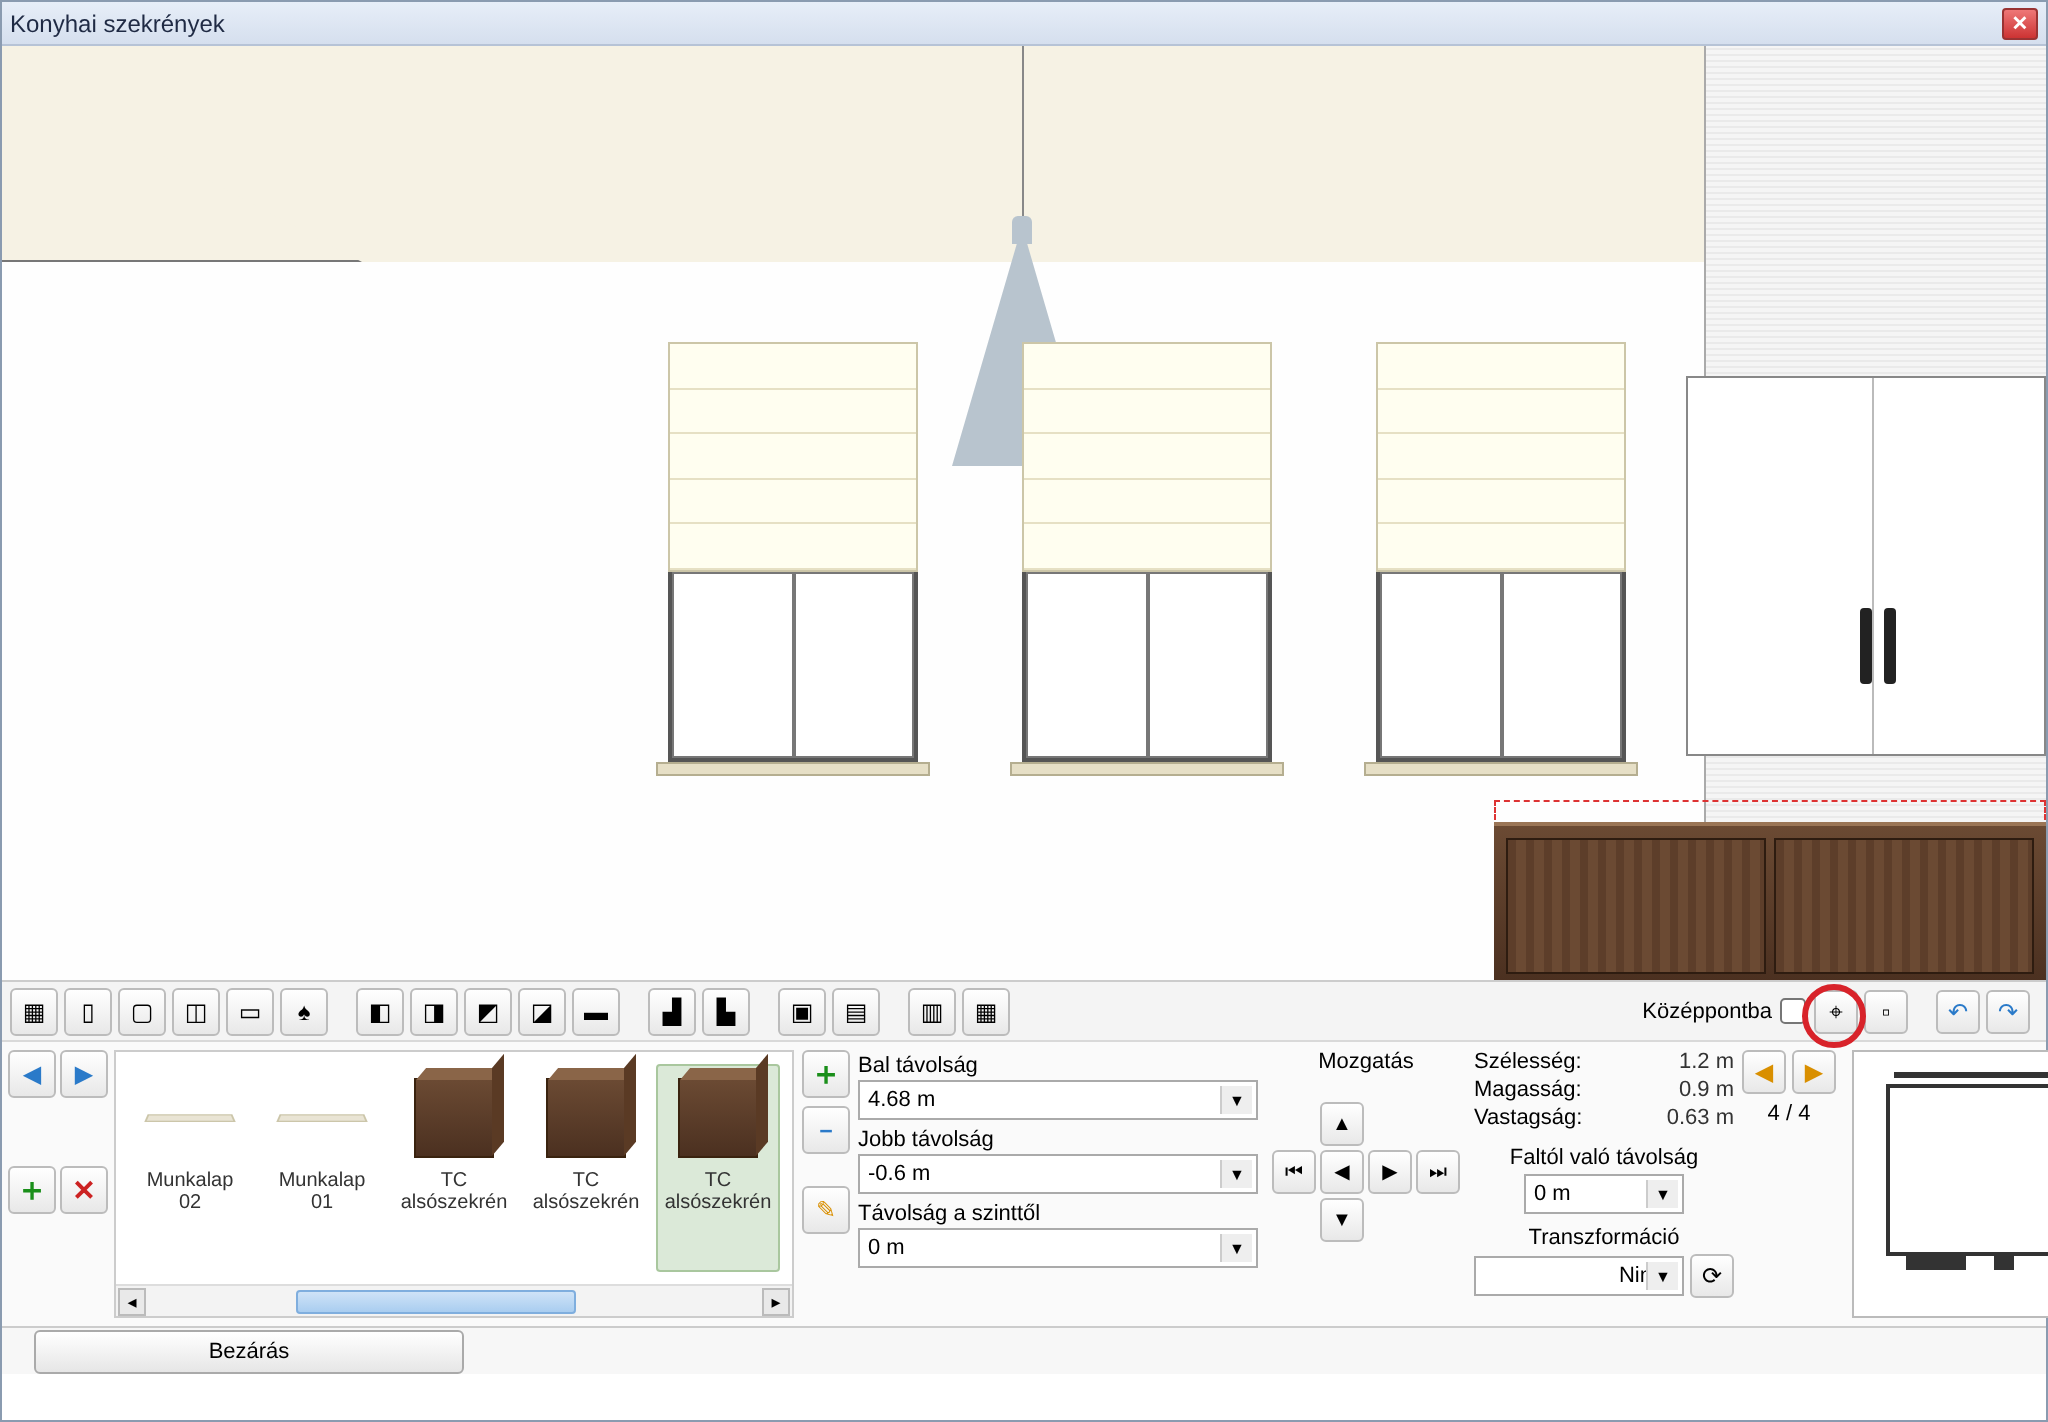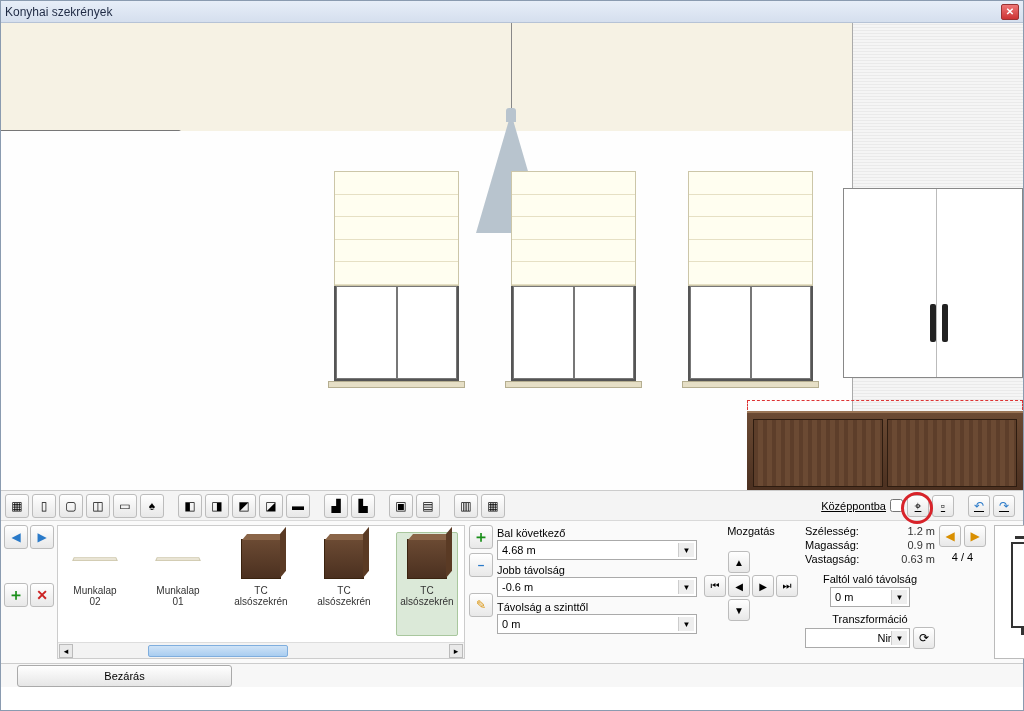--- a/index.html
+++ b/index.html
@@ -41,32 +41,32 @@
 .dash-box{position:absolute;right:0;top:377px;width:276px;height:10px;border:1.5px dashed #d33;border-bottom:none;}
 .lower-cab{position:absolute;right:0;top:388px;width:276px;height:80px;background:linear-gradient(#6b4a33,#4b3020);border-top:2px solid #9a7556;}
 .lower-cab .door{position:absolute;top:6px;bottom:4px;width:130px;border:1px solid #2e1c10;background:repeating-linear-gradient(90deg,#5d3e2a,#5d3e2a 4px,#6b4a33 4px,#6b4a33 9px);}
 .lower-cab .d1{left:6px;} .lower-cab .d2{left:140px;}
 
 .panel{height:196px;background:#fafafa;display:flex;flex-direction:column;}
 .iconbar{height:30px;border-bottom:1px solid #d9d9d9;display:flex;align-items:center;padding:2px 4px;gap:3px;position:relative; background:#f4f4f4;}
 .ibtn{width:24px;height:24px;background:linear-gradient(#fff,#e8e8e8);border:1px solid #bcbcbc;border-radius:3px;display:flex;align-items:center;justify-content:center;font-size:12px;cursor:pointer;}
 .ibtn.small{width:22px;height:22px;}
 .gap{width:8px;}
-.chk-label{margin-left:auto;display:flex;align-items:center;gap:4px;padding-right:4px;text-decoration:underline;}
+.chk-label{margin-left:auto;display:flex;align-items:center;gap:4px;padding-right:4px;}
 .circle-highlight{position:absolute;width:32px;height:32px;border:3px solid #d8232a;border-radius:50%;pointer-events:none;top:-3px;}
 
 .midrow{flex:1;display:flex;gap:4px;padding:4px;}
 .navcol{width:48px;display:flex;flex-direction:column;gap:6px;align-items:center;}
 .navpair{display:flex;gap:2px;}
 .add-del{display:flex;gap:2px;margin-top:28px;}
 .green{color:#1a8f1a;font-weight:bold;font-size:16px;}
 .red{color:#c22;font-weight:bold;font-size:14px;}
 
 .thumbs{flex:0 0 340px;border:1px solid #ccc;background:#fff;display:flex;flex-direction:column;}
-.thumb-list{flex:1;display:flex;gap:21px;padding:6px;overflow:hidden;}
+.thumb-list{flex:1;display:flex;gap:4px;padding:6px;overflow:hidden;}
 .thumb{width:62px;display:flex;flex-direction:column;align-items:center;gap:2px;padding:2px;border:1px solid transparent;border-radius:2px;cursor:pointer;}
 .thumb.sel{background:#dbe9d8;border-color:#a9c79e;}
 .thumb-img{width:54px;height:48px;display:flex;align-items:center;justify-content:center;}
 .slab{width:44px;height:6px;background:#e9e4d4;border:1px solid #ccc6aa;transform:perspective(60px) rotateX(50deg);}
 .cab3d{width:40px;height:40px;background:linear-gradient(#6b4a33,#4b3020);border:1px solid #3a230f;position:relative;}
 .cab3d::before{content:"";position:absolute;left:0;right:0;top:-6px;height:6px;background:#8a6548;transform:skewX(-40deg);transform-origin:bottom;}
 .cab3d::after{content:"";position:absolute;right:-6px;top:-6px;bottom:0;width:6px;background:#5a3a24;transform:skewY(-50deg);transform-origin:left;}
 .thumb-label{font-size:10px;text-align:center;line-height:1.1;color:#333;}
 .hscroll{height:16px;border-top:1px solid #ddd;background:#f3f3f3;position:relative;}
 .hs-thumb{position:absolute;height:12px;top:2px;left:90px;width:140px;background:linear-gradient(#cfe3f7,#a9cdf0);border:1px solid #7faede;border-radius:2px;}
@@ -281,21 +281,21 @@
         <div class="ibtn">
             <span class="green">＋</span>
           </div>
         <div class="ibtn" style="color:#2a7ac9;font-weight:bold;">－</div>
         <div style="height:8px;"></div>
         <div class="ibtn" style="color:#d98f00">✎</div>
       </div>
 
       <div class="params">
         <div class="field-row">
-          <span>Bal következő</span>
+          <span>Bal távolság</span>
           <div class="dd">
             <span>4.68 m</span>
               <div class="arr">▼</div>
           </div>
         </div>
         <div class="field-row">
           <span>Jobb távolság</span>
           <div class="dd">
             <span>-0.6 m</span>
               <div class="arr">▼</div>

